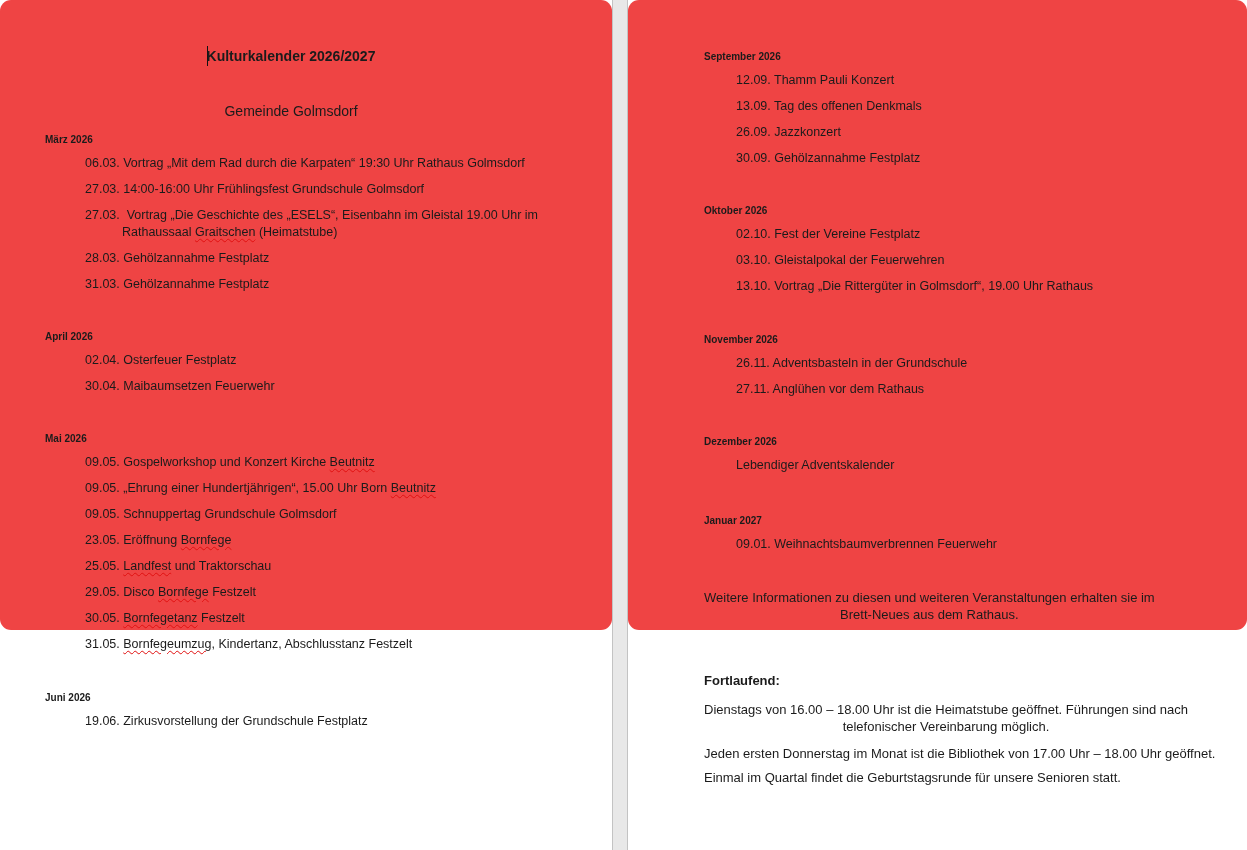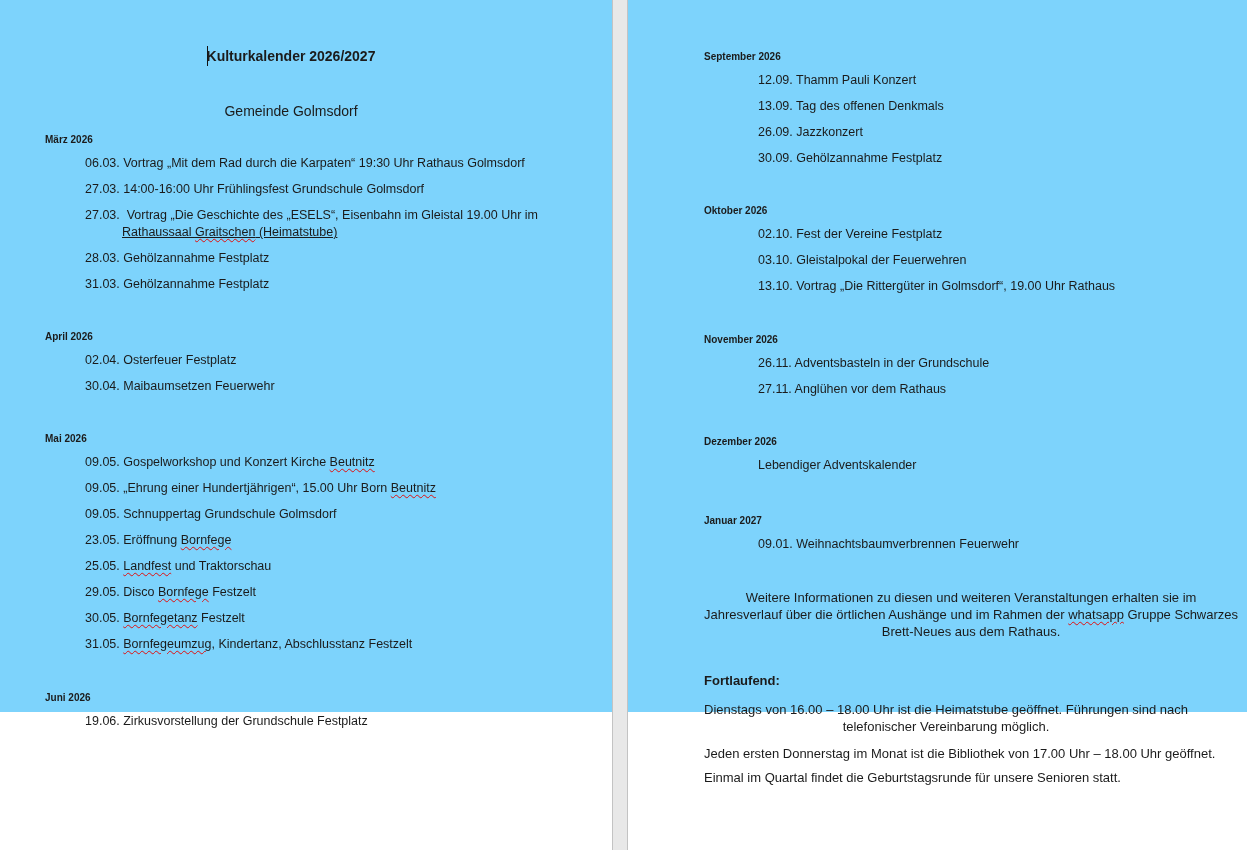--- a/index.html
+++ b/index.html
@@ -10,22 +10,23 @@
     overflow: hidden;
     background: #ffffff;
     font-family: "Liberation Sans", sans-serif;
     color: #1b1b1b;
   }
   .stage { position: relative; width: 1247px; height: 850px; }
 
   .page {
     position: absolute;
     top: 0;
-    height: 712px;
-    background: #7dd3fc;
+    height: 630px;
+    background: #ef4444;
+    border-radius: 11px;
   }
   .page.left  { left: 0;   width: 612px; }
   .page.right { left: 628px; width: 619px; }
 
   .gutter {
     position: absolute;
     left: 612px; top: 0;
     width: 16px; height: 850px;
     background: #e8e8e8;
     border-left: 1px solid #c3c3c3;
@@ -65,23 +66,23 @@
   }
   .page.right .section { left: 76px; }
 
   .mh {
     font-weight: bold;
     font-size: 10px;
     margin-bottom: 7px;
     white-space: pre;
   }
   .ev { margin-left: 40px; margin-bottom: 9px; }
-  .page.right .ev { margin-left: 54px; }
+  .page.right .ev { margin-left: 32px; }
   .line { white-space: pre; }
-  .line.cont { padding-left: 37px; text-decoration: underline; }
+  .line.cont { padding-left: 37px; }
 
   .para {
     position: absolute;
     left: 76px;
     font-size: 13px;
     line-height: 17px;
     text-align: center;
   }
   .para.bold-head { font-weight: bold; }
 
@@ -213,21 +214,20 @@
       </div>
     <div class="section" style="top:512px">
         <div class="mh">Januar 2027</div>
         <div class="ev">
           <div class="line"><span>09.01. Weihnachtsbaumverbrennen Feuerwehr</span></div>
         </div>
       </div>
 
     <div class="para" style="top:589px">
         <div class="line"><span>Weitere Informationen zu diesen und weiteren Veranstaltungen erhalten sie im</span></div>
-        <div class="line"><span>Jahresverlauf über die örtlichen Aushänge und im Rahmen der </span><span class="sp">whatsapp</span><span> Gruppe Schwarzes</span></div>
         <div class="line"><span>Brett-Neues aus dem Rathaus.</span></div>
       </div>
 
     <div class="para bold-head" style="top:672px">Fortlaufend:</div>
 
     <div class="para" style="top:701px">
         <div class="line"><span>Dienstags von 16.00 – 18.00 Uhr ist die Heimatstube geöffnet. Führungen sind nach</span></div>
         <div class="line"><span>telefonischer Vereinbarung möglich.</span></div>
       </div>
     <div class="para" style="top:745px">

